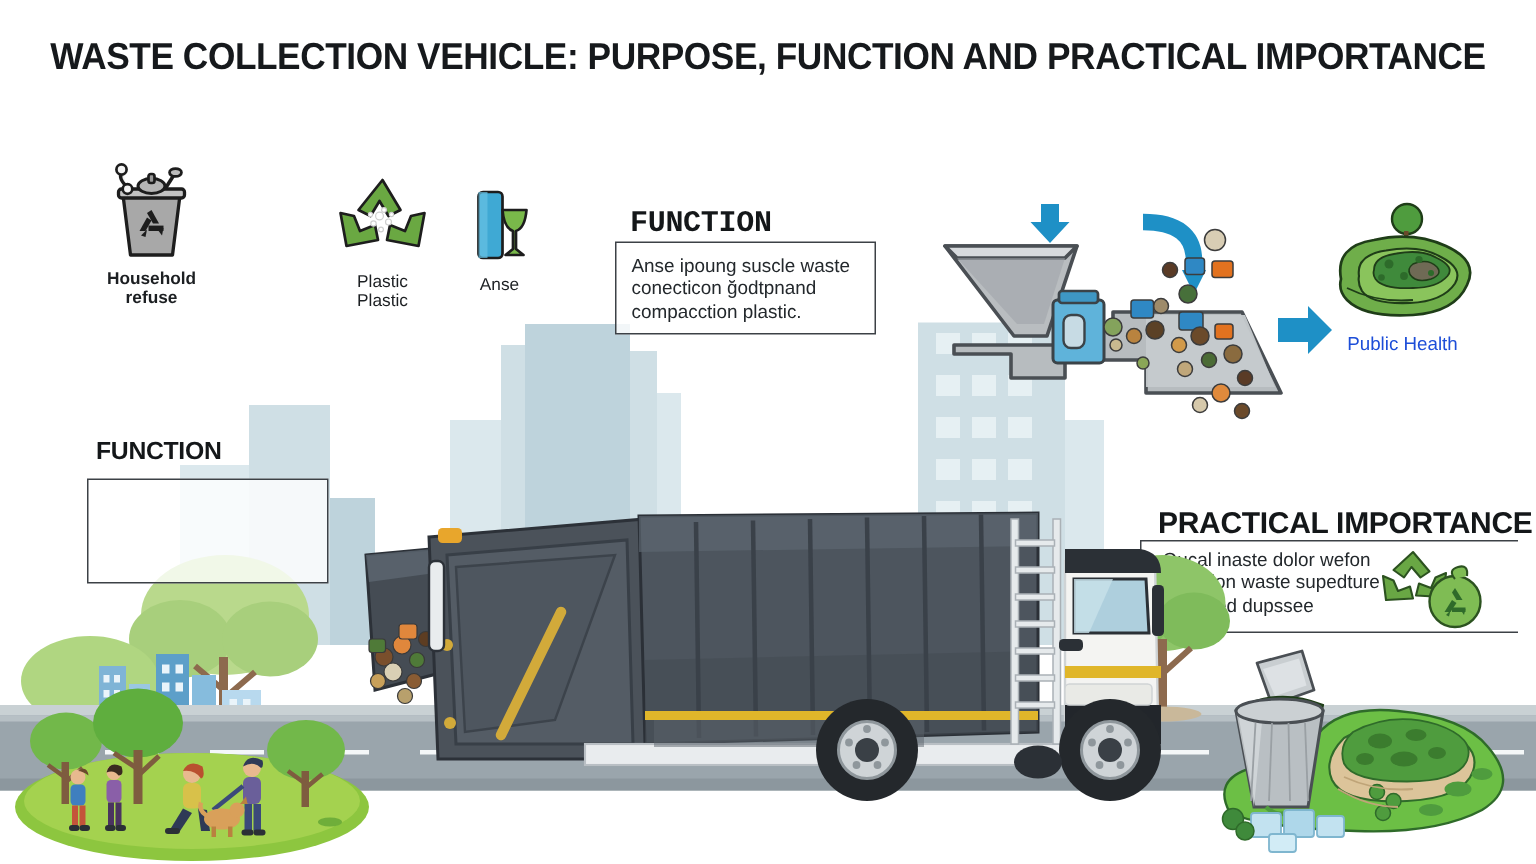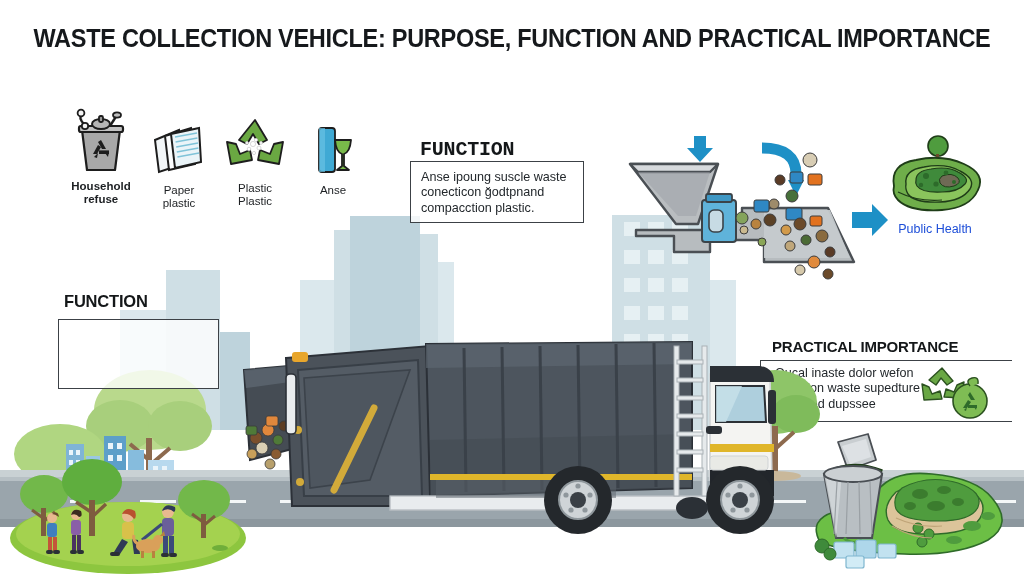--- a/index.html
+++ b/index.html
@@ -189,40 +189,20 @@
             <path d="M38 45 l-3 -4 l4 -1 z"></path>
           </g>
         </svg>
       </div>
       <div class="cap">
         <span>Household</span><br>
         <span>refuse</span>
       </div>
     </div>
 
-    <div class="iconcell" style="left:78px;top:4px;">
-      <div class="glyph">
-        <svg width="60" height="58" viewBox="0 0 60 58">
-          <path d="M6 20 L30 10 L34 44 L10 52 Z" fill="#f2f6f8" stroke="#1d1d1d" stroke-width="2"></path>
-          <path d="M16 16 L42 8 L46 44 L20 50 Z" fill="#fbfdfe" stroke="#1d1d1d" stroke-width="2"></path>
-          <path d="M22 14 L50 8 L52 42 L26 48 Z" fill="#eaf4f8" stroke="#1d1d1d" stroke-width="2"></path>
-          <g stroke="#7fc3d8" stroke-width="1.6">
-            <path d="M26 17 L48 13"></path>
-              <path d="M26.6 22 L48.4 18"></path>
-            <path d="M27.2 27 L49 23"></path>
-              <path d="M27.8 32 L49.4 28"></path>
-            <path d="M28.4 37 L50 33"></path>
-          </g>
-        </svg>
-      </div>
-      <div class="cap">
-        <span>Paper</span><br>
-        <span>plastic</span>
-      </div>
-    </div>
 
     <div class="iconcell" style="left:154px;top:2px;">
       <div class="glyph">
         <svg width="64" height="60" viewBox="0 0 64 60">
           <g fill="#6aa842" stroke="#1d1d1d" stroke-width="1.8" stroke-linejoin="round">
             <path d="M32 4 L44 24 L36 28 L30 18 L24 28 L16 24 Z"></path>
             <path d="M8 48 L4 26 L13 28 L17 38 L27 34 L29 44 Z"></path>
             <path d="M56 48 L60 26 L51 28 L47 38 L37 34 L35 44 Z"></path>
           </g>
           <g fill="#ffffff" stroke="#cfcfcf" stroke-width=".8">
@@ -335,21 +315,21 @@
     <div style="font-size:12.5px;color:#1d4ed8;margin-top:-2px;">Public Health</div>
   </div>
 
   <div class="card-head" style="left:420px;top:138px;font-size:20px;font-family:Liberation Mono, monospace;">FUNCTION</div>
   <div class="card-box" style="left:410px;top:161px;width:174px;height:62px;"></div>
   <div class="card-text blurry" style="left:421px;top:170px;width:156px;">Anse ipoung suscle waste conecticon ğodtpnand compacction plastic.</div>
 
   <div class="card-head" style="left:64px;top:292px;font-size:16.5px;">FUNCTION</div>
   <div class="card-box" style="left:58px;top:319px;width:161px;height:70px;"></div>
 
-  <div class="card-head" style="left:772px;top:338px;font-size:15px;">PRACTICAL IMPORTANCE</div>
+  <div class="card-head" style="left:772px;top:338px;font-size:20px;">PRACTICAL IMPORTANCE</div>
   <div class="card-box bracket" style="left:760px;top:360px;width:252px;height:62px;"></div>
   <div class="card-text blurry" style="left:775px;top:366px;width:156px;">Oucal inaste dolor wefon porrction waste supedture collected dupssee</div>
 
   <svg class="abs" style="left:920px;top:366px;" width="74" height="56" viewBox="0 0 74 56">
     <g fill="#69a744" stroke="#2c5220" stroke-width="1.4" stroke-linejoin="round">
       <path d="M22 2 L33 15 L27 19 L21 12 L16 19 L9 14 Z"></path>
       <path d="M4 34 L2 18 L9 21 L12 28 L20 25 L22 33 Z"></path>
       <path d="M42 32 L44 16 L37 19 L34 26 L26 23 L24 31 Z"></path>
     </g>
     <circle cx="50" cy="35" r="17" fill="#7fbc54" stroke="#2c5220" stroke-width="1.6"></circle>

